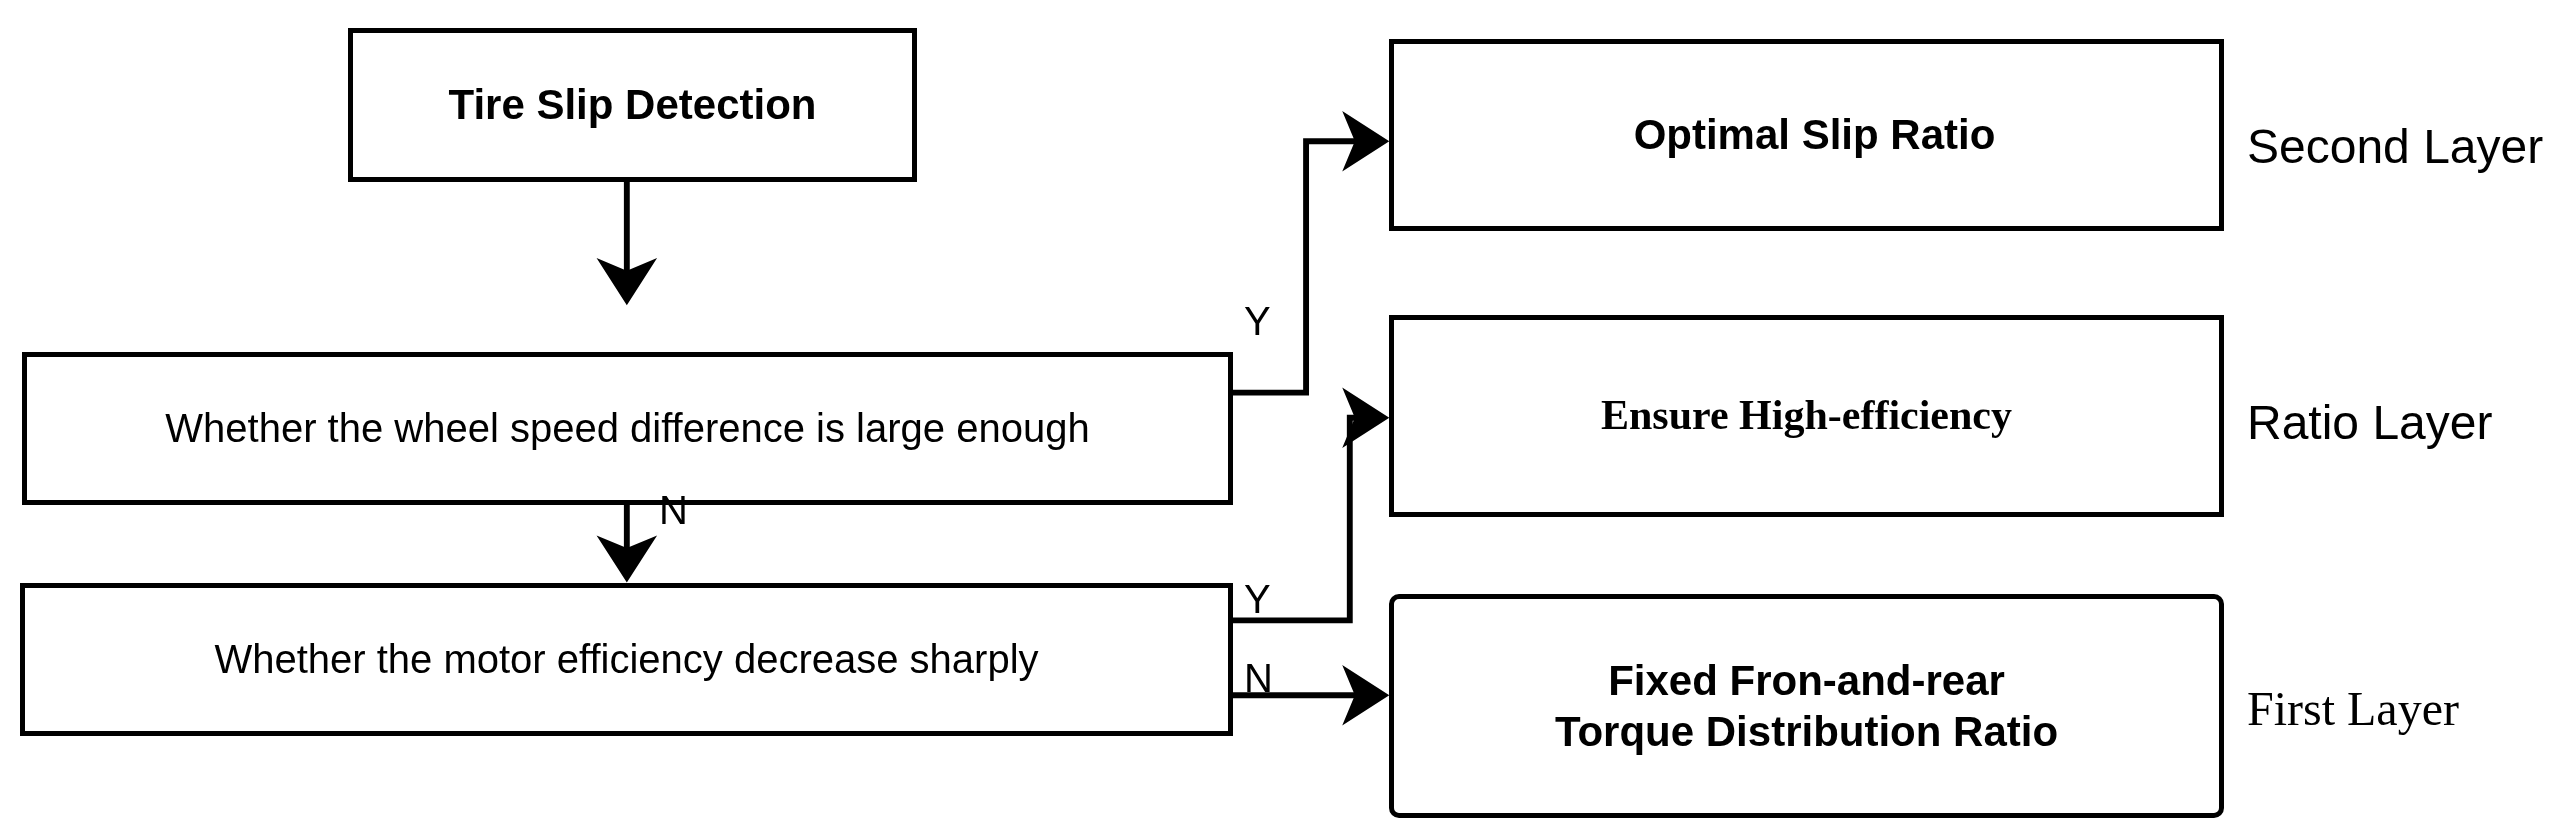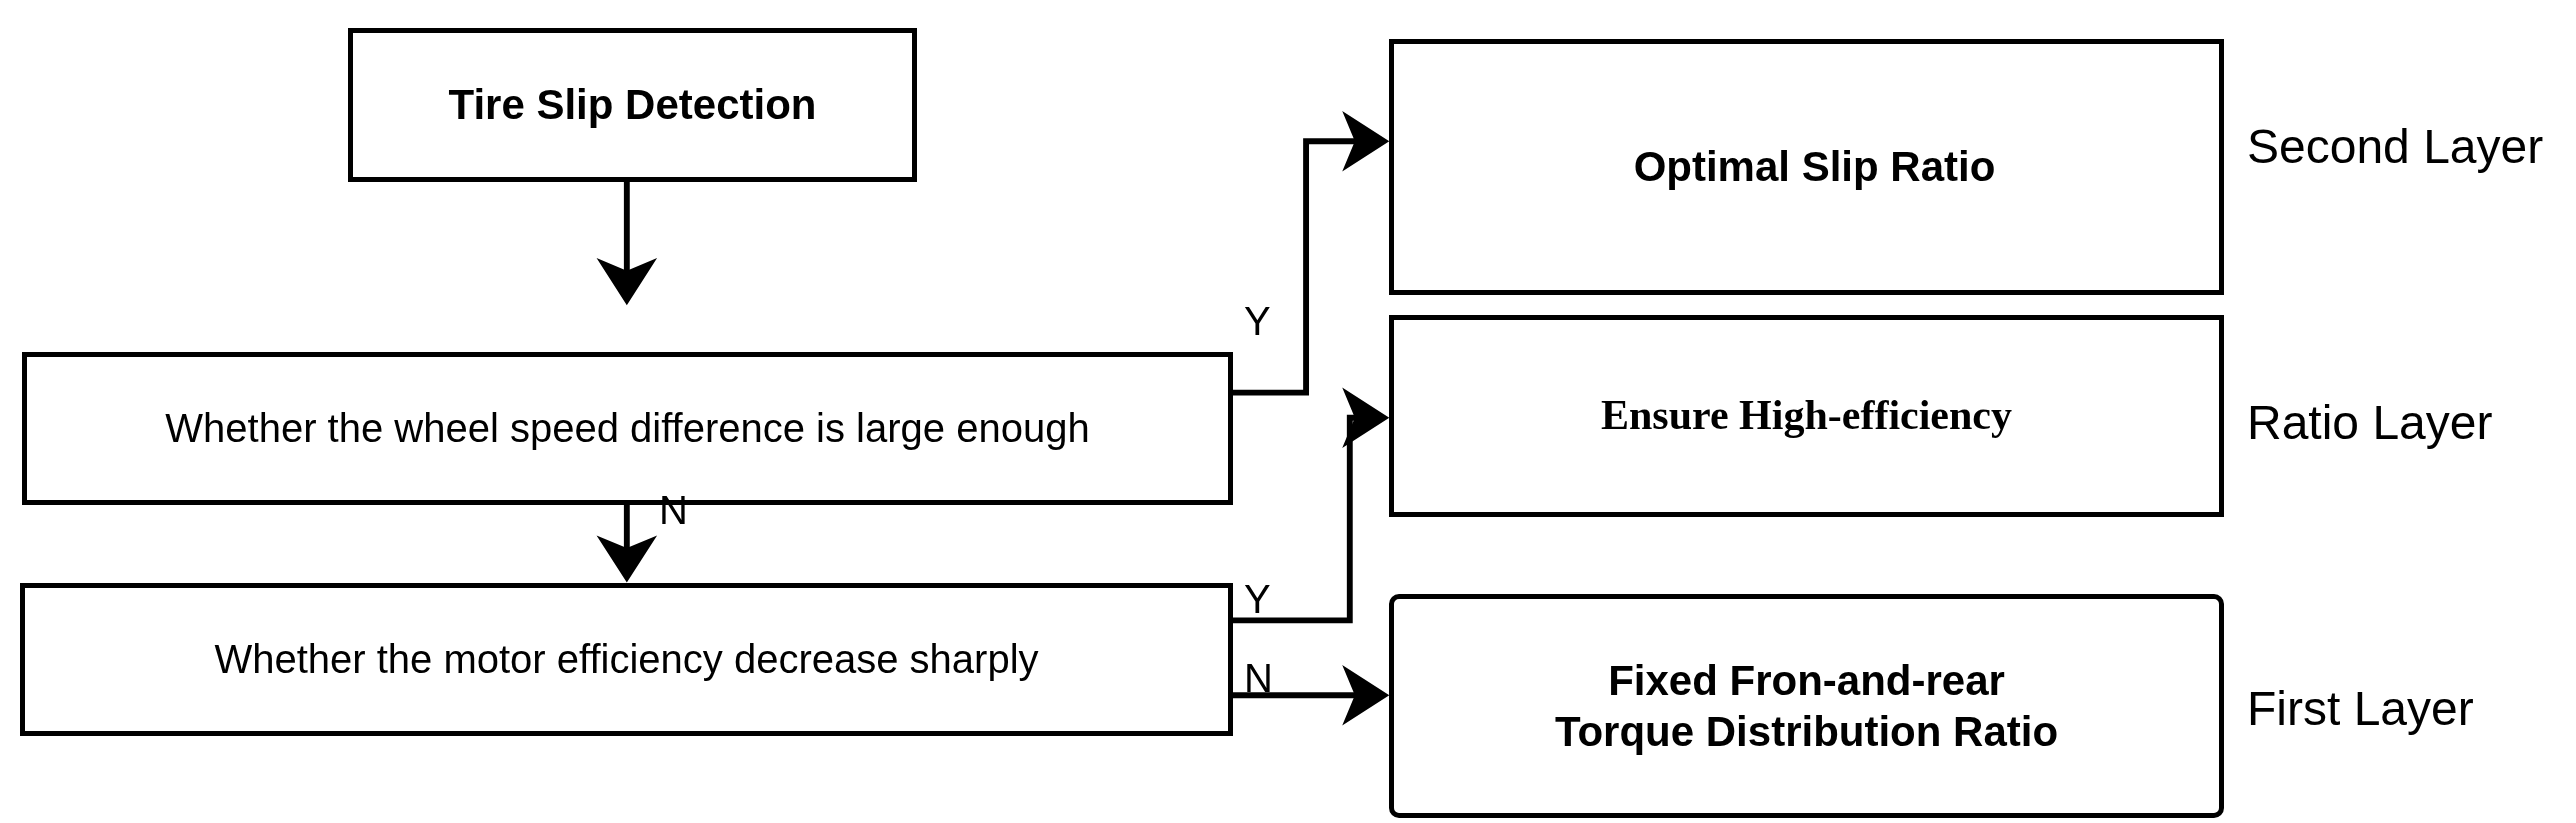--- a/index.html
+++ b/index.html
@@ -34,34 +34,34 @@
   }
   .node-text {
     display: block;
     padding: 0 11.8px;
     white-space: pre-line;
   }
   
   #node-tire-slip       { left: 348px;  top: 28px;  width: 569px;  height: 154px; font-size: 42px; }
   #node-wheel-speed-q   { left: 22px;   top: 305px; width: 1211px; height: 153px; font-size: 40px; margin-top: 47px; }
   #node-motor-eff-q     { left: 20px;   top: 583px; width: 1213px; height: 153px; font-size: 40px; }
-  #node-optimal-slip    { left: 1389px; top: 39px;  width: 835px;  height: 256px; font-size: 42px; padding-left: 16px; }
+  #node-optimal-slip    { left: 1389px; top: 39px;  width: 835px;  height: 192px; font-size: 42px; padding-left: 16px; }
   #node-ensure-high-eff { left: 1389px; top: 315px; width: 835px;  height: 202px; font-size: 42px; font-family: Liberation Serif, serif; }
   #node-fixed-torque    { left: 1389px; top: 594px; width: 835px;  height: 224px; font-size: 42px; border-radius: 10px; }
 
   
   .layer-label {
     position: absolute;
     font-size: 48px;
     color: #000000;
     white-space: nowrap;
   }
   #layer-second { left: 2247px; top: 119px; }
   #layer-third  { left: 2247px; top: 395px; }
-  #layer-first  { left: 2247px; top: 681px; }
+  #layer-first  { left: 2247px; top: 681px; font-family: Liberation Serif, serif; }
 
   
   .edge-label {
     position: absolute;
     font-size: 40px;
     color: #000000;
     white-space: nowrap;
   }
   #label-y-wheel  { left: 1244px; top: 299px; }
   #label-n-wheel  { left: 659px;  top: 488px; }

